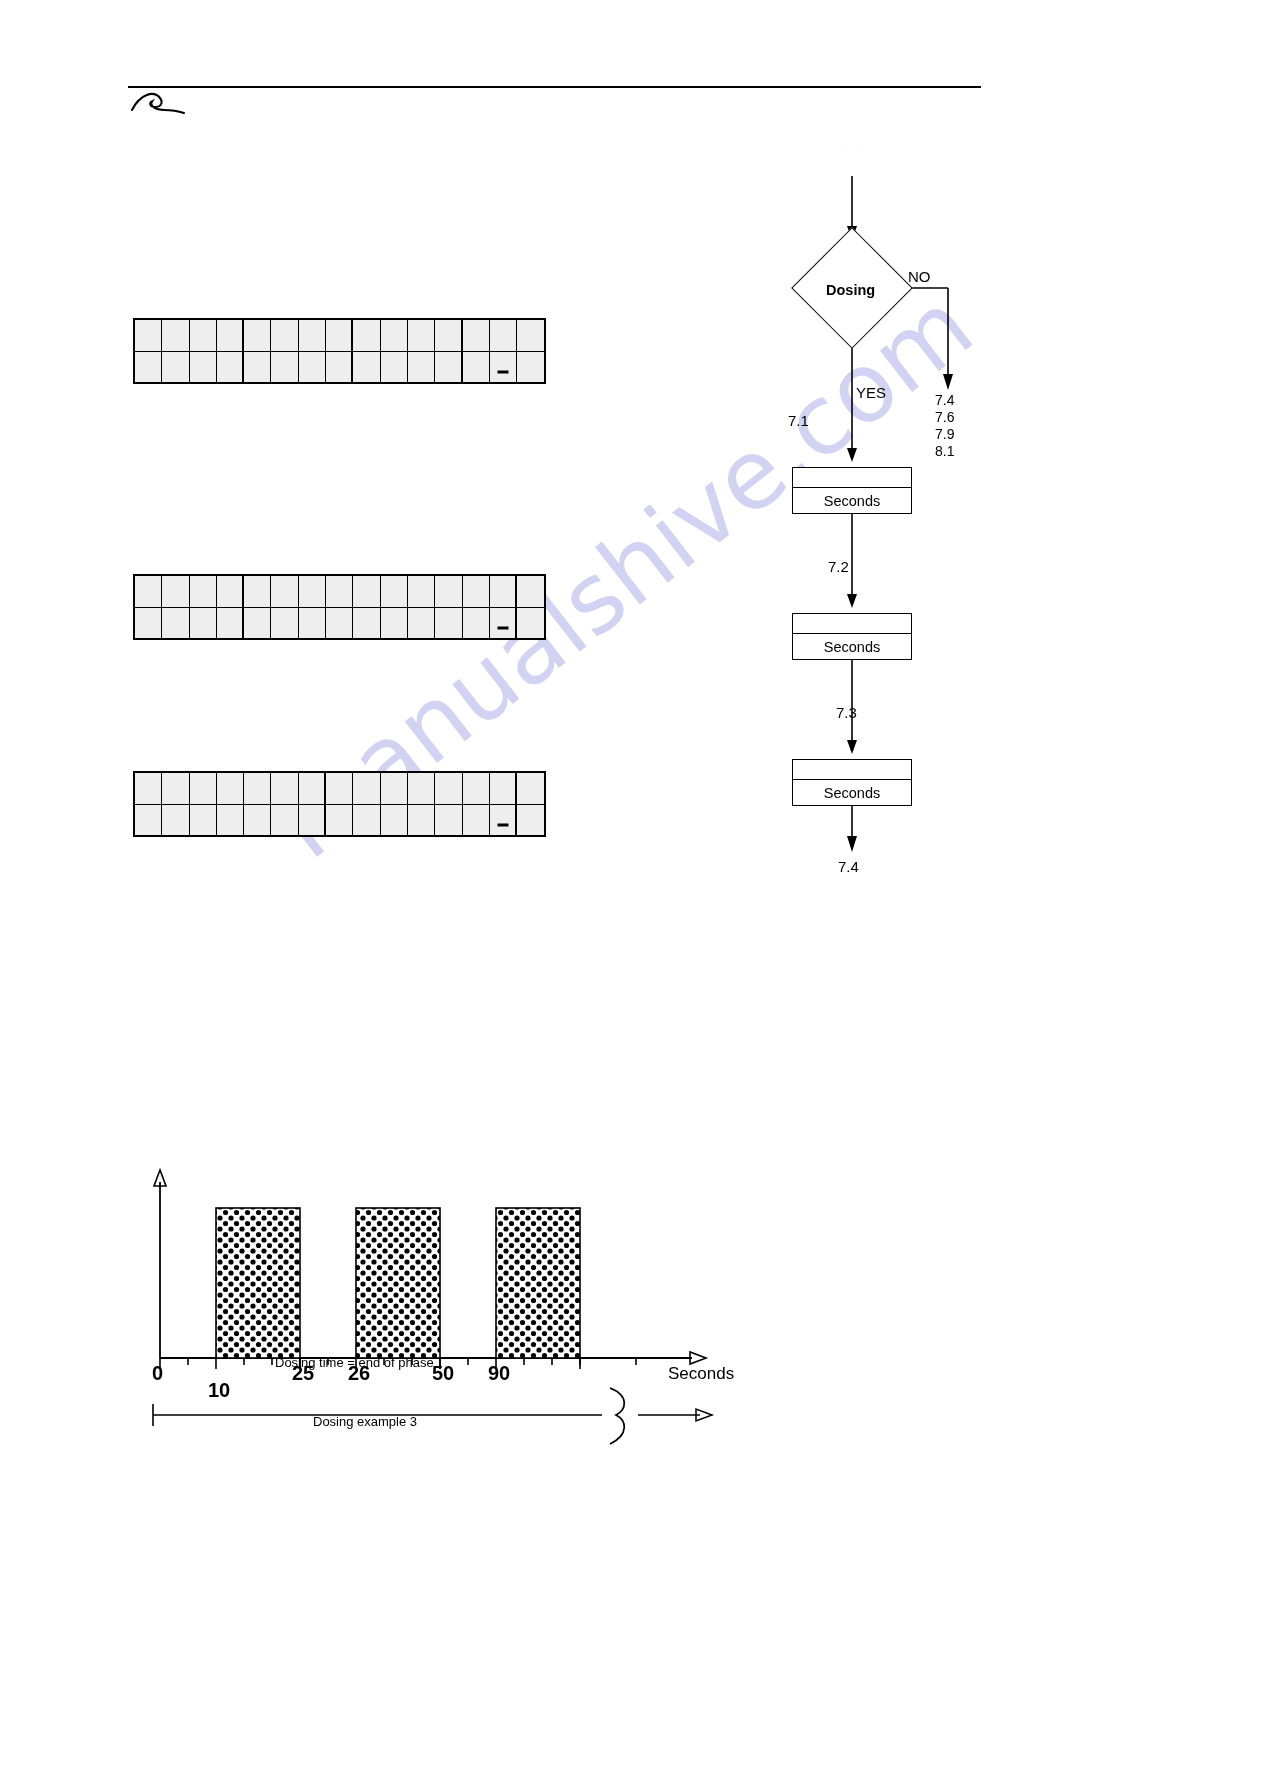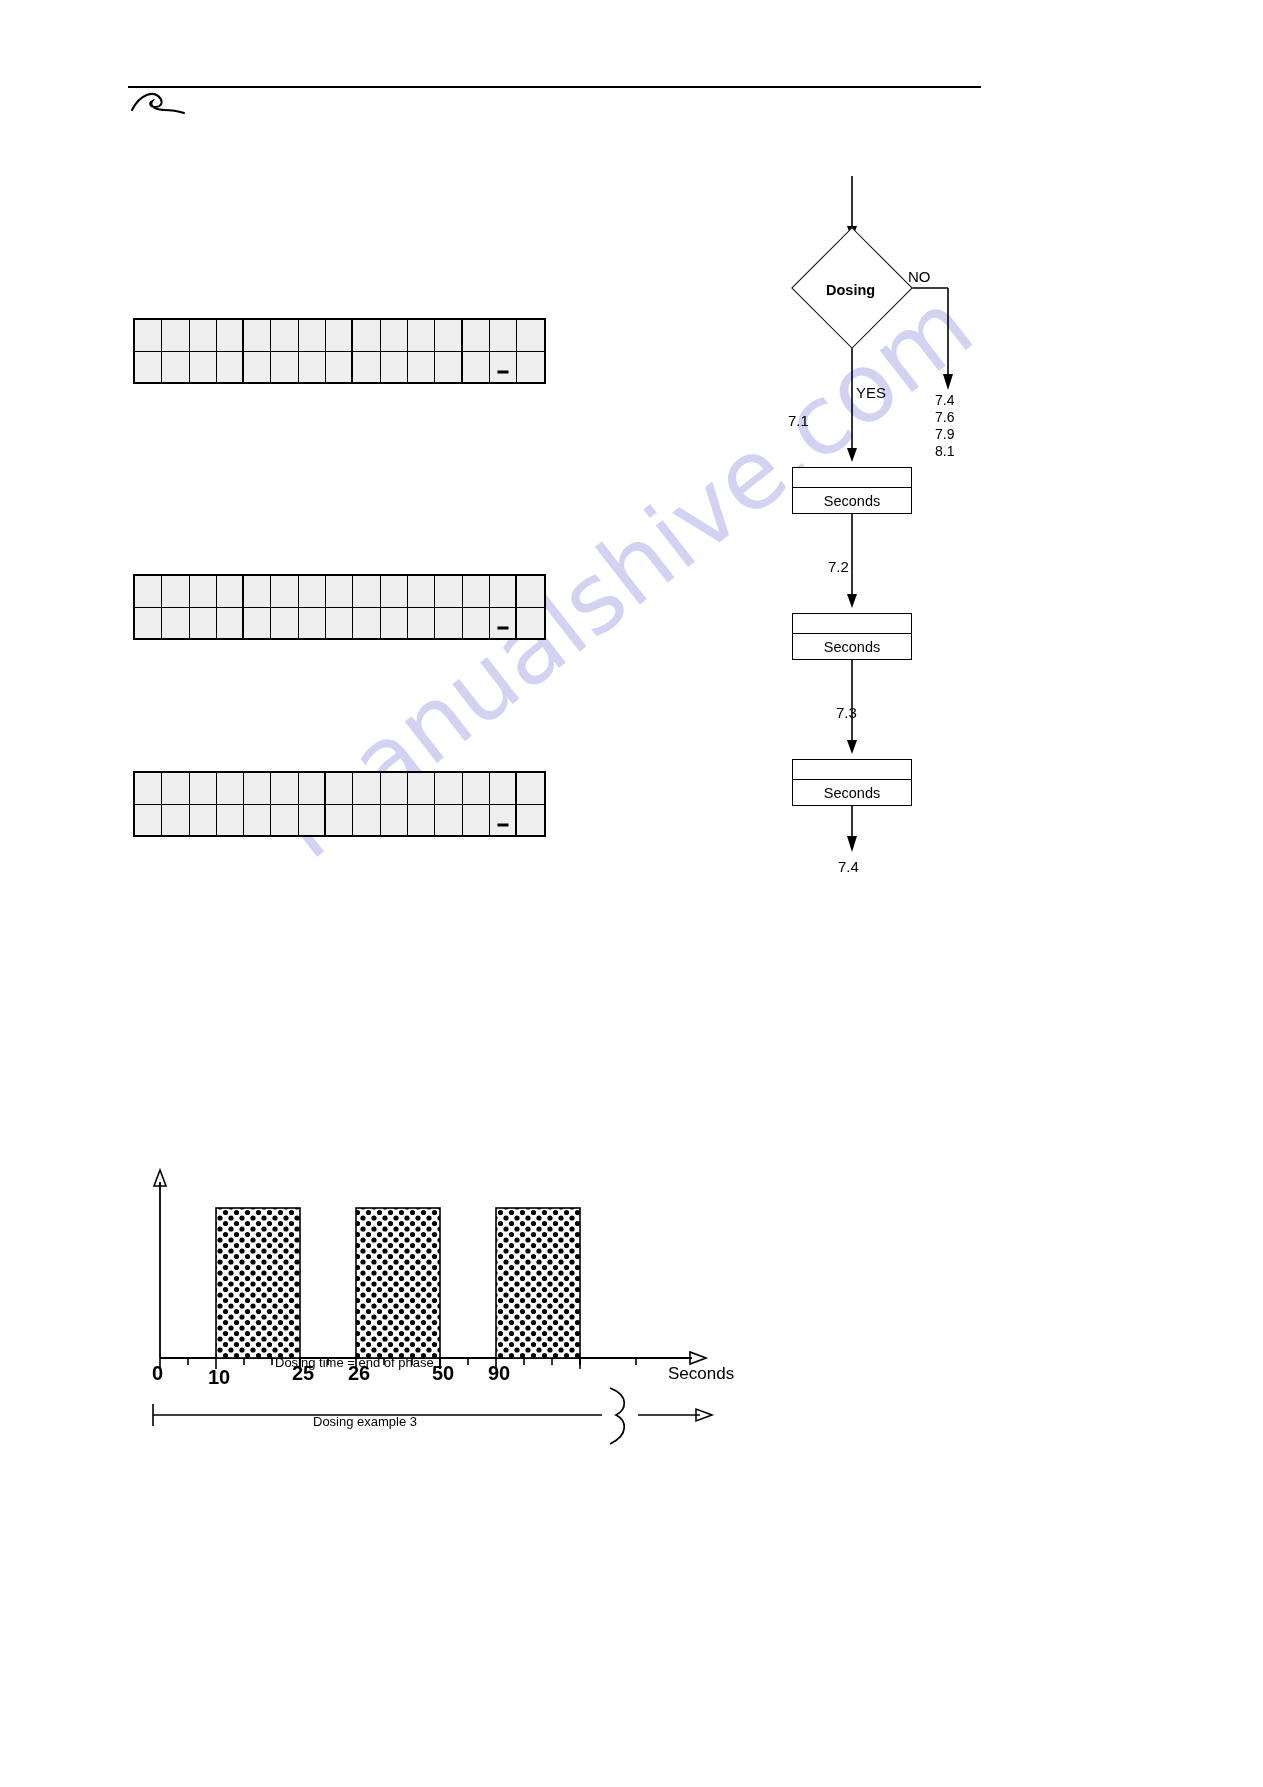--- a/index.html
+++ b/index.html
@@ -386,21 +386,21 @@
         <line x1="496" x2="496" y1="198" y2="205" stroke="#000" stroke-width="1.6"></line>
         <line x1="160" x2="160" y1="198" y2="209" stroke="#000" stroke-width="1.6"></line>
         <line x1="300" x2="300" y1="198" y2="209" stroke="#000" stroke-width="1.6"></line>
         <line x1="440" x2="440" y1="198" y2="209" stroke="#000" stroke-width="1.6"></line>
       </g>
   </svg>
 </div>
 
 <div id="chart-labels">
   <div class="tick-label" style="left:12px;  top:202px;">0</div>
-  <div class="tick-label" style="left:68px;  top:206px;">10</div>
+  <div class="tick-label" style="left:68px;  top:219px;">10</div>
   <div class="tick-label" style="left:152px; top:202px;">25</div>
   <div class="tick-label" style="left:208px; top:202px;">26</div>
   <div class="tick-label" style="left:292px; top:202px;">50</div>
   <div class="tick-label" style="left:348px; top:202px;">90</div>
   <div class="axis-name" style="left:528px; top:204px;">Seconds</div>
 </div>
 
 <svg style="position:absolute; left:140px; top:1382px; z-index:3;" width="600" height="70">
   <line x1="13" y1="22" x2="13" y2="44" stroke="#000" stroke-width="1.6"></line>
   <line x1="13" y1="33" x2="462" y2="33" stroke="#000" stroke-width="1.4"></line>

